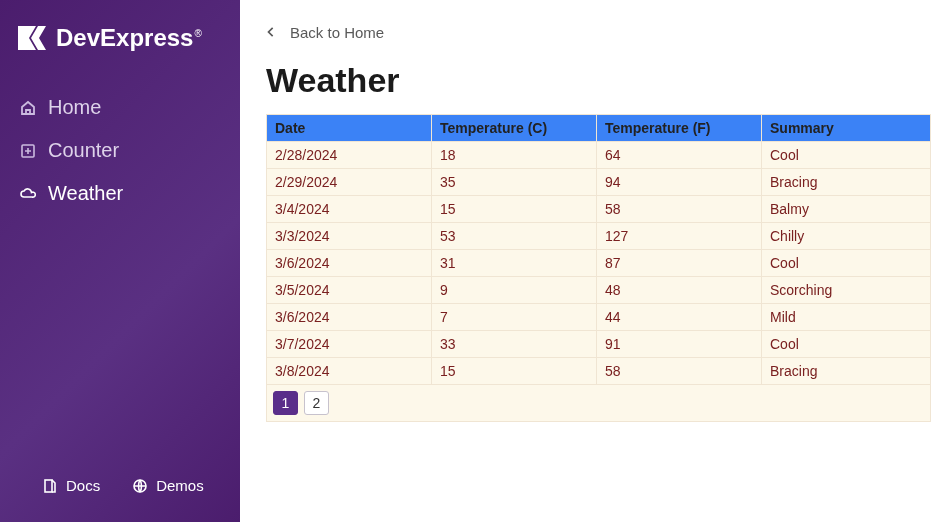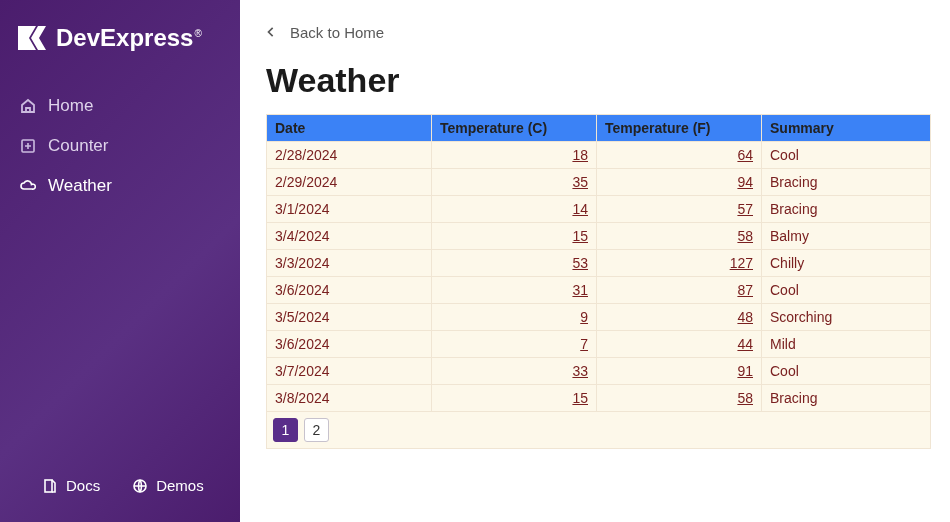--- a/index.html
+++ b/index.html
@@ -39,21 +39,21 @@
       vertical-align: super;
     }
     .nav { flex: 1; padding-top: 4px; }
     .nav-item {
       display: flex;
       align-items: center;
       gap: 12px;
       padding: 10px 20px;
       color: #ded3ea;
       cursor: pointer;
-      font-size: 17px;
+      font-size: 20px;
     }
     .nav-item .nav-icon { width: 16px; height: 16px; display:flex; align-items:center; justify-content:center; flex-shrink: 0; }
     .nav-item.active { color: #fff; }
     .bottom-links {
       position: absolute;
       bottom: 28px;
       left: 0;
       right: 16px;
       display: flex;
       gap: 32px;
@@ -99,21 +99,21 @@
       background: #3b82f6;
       color: #222;
       font-weight: 600;
       font-size: 14px;
     }
     td {
       background: #fdf8ea;
       color: #7a2020;
       font-size: 14px;
     }
-    td.num { text-align: right; text-decoration: underline; }
+    td.num { text-align: left; }
     col.c1 { width: 165px; }
     col.c2 { width: 165px; }
     col.c3 { width: 165px; }
     col.c4 { width: 169px; }
 
     .pager-row td {
       padding: 6px 6px;
     }
     .pager {
       display: flex;
@@ -239,26 +239,20 @@
           <td class="num">64</td>
           <td>Cool</td>
         </tr>
         <tr>
           <td>2/29/2024</td>
           <td class="num">35</td>
           <td class="num">94</td>
           <td>Bracing</td>
         </tr>
         <tr>
-          <td>3/1/2024</td>
-          <td class="num">14</td>
-          <td class="num">57</td>
-          <td>Bracing</td>
-        </tr>
-        <tr>
           <td>3/4/2024</td>
           <td class="num">15</td>
           <td class="num">58</td>
           <td>Balmy</td>
         </tr>
         <tr>
           <td>3/3/2024</td>
           <td class="num">53</td>
           <td class="num">127</td>
           <td>Chilly</td>

